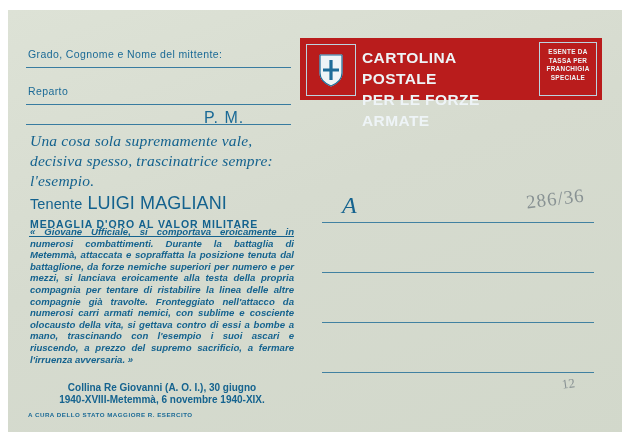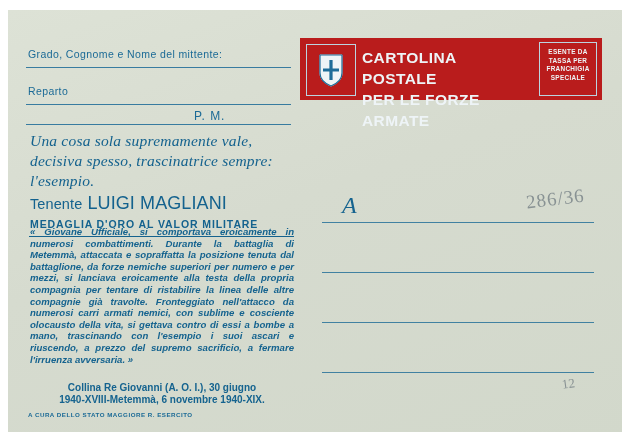--- a/index.html
+++ b/index.html
@@ -49,21 +49,21 @@
   .rule {
     position: absolute;
     height: 1px;
     background: #1b6a96;
     opacity: .85;
   }
   #lbl-grado { left: 20px; top: 38px; }
   #rule1 { left: 18px; top: 57px; width: 265px; }
   #lbl-reparto { left: 20px; top: 75px; text-align: center; }
   #rule2 { left: 18px; top: 94px; width: 265px; }
-  #lbl-pm { left: 186px; top: 99px; font-size: 12px; letter-spacing: 1px;}
+  #lbl-pm { left: 196px; top: 99px; font-size: 16px; letter-spacing: 1px;}
   #rule3 { left: 18px; top: 114px; width: 265px; }
 
   #quote {
     position: absolute;
     left: 22px;
     top: 121px;
     width: 262px;
     font-family: "Liberation Serif", serif;
     font-style: italic;
     font-weight: normal;

